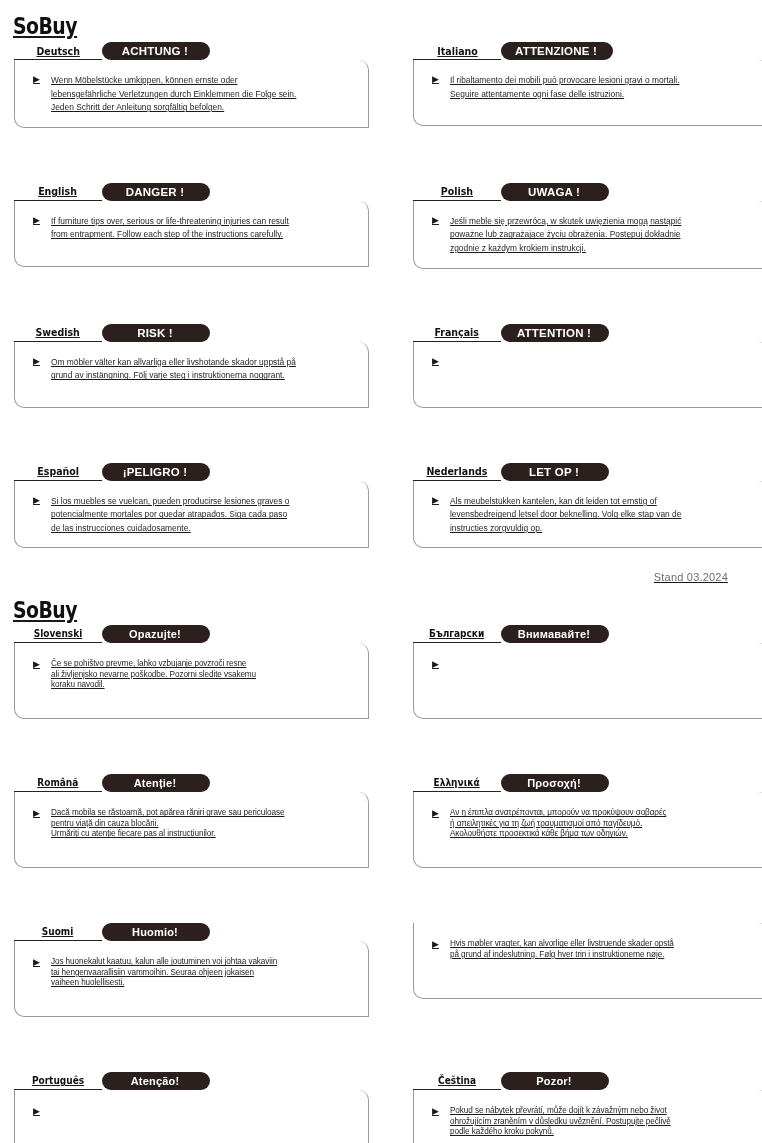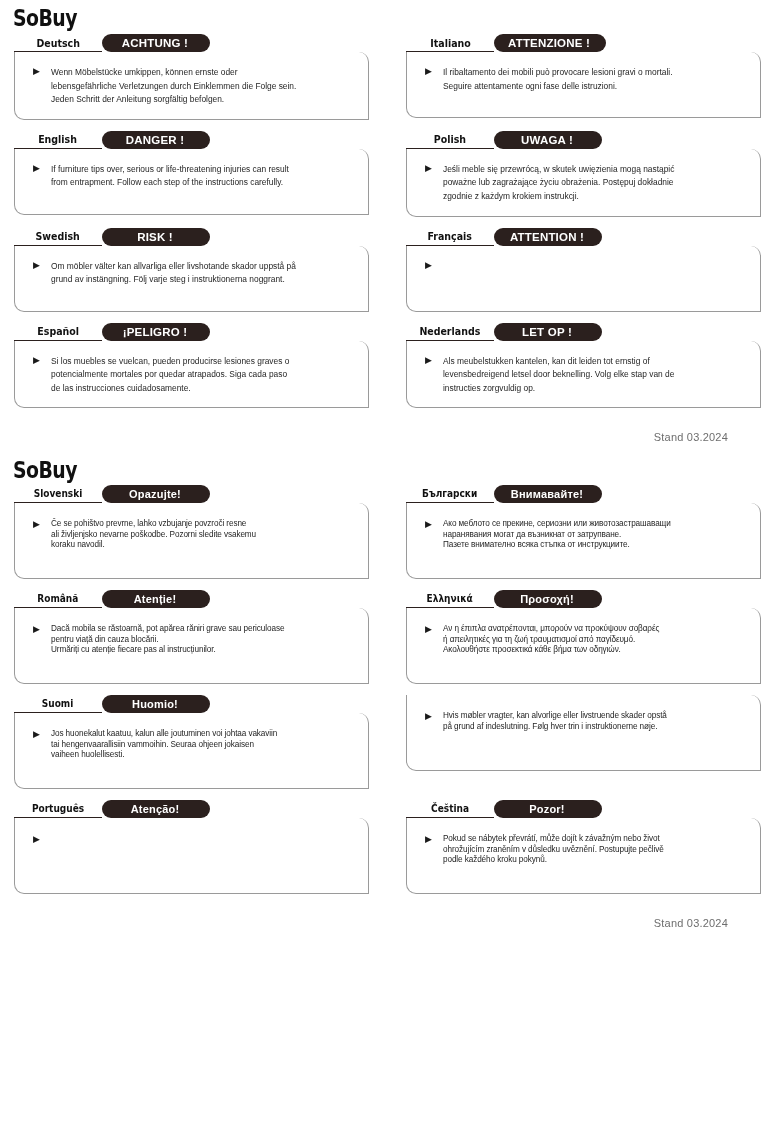--- a/index.html
+++ b/index.html
@@ -11,21 +11,22 @@
 
   body {
     font-family: "Liberation Sans", sans-serif;
     color: #1a1a1a;
     -webkit-font-smoothing: antialiased;
   }
 
   .page {
     width: 762px;
     position: relative;
-    padding: 4px 8px;
+    padding: 12px 8px;
+    text-decoration: underline;
   }
 
   
   .logo {
     font-family: "DejaVu Sans", sans-serif;
     font-weight: 700;
     font-size: 23px;
     letter-spacing: -0.6px;
     color: #111111;
     transform: scaleX(0.82);
@@ -37,20 +38,21 @@
   .logo-1 { padding-top: 3px; height: 30px; }
   .logo-2 { padding-top: 8px; height: 34px; }
 
   
   .grid {
     display: grid;
     grid-template-columns: 355px 355px;
     column-gap: 37px;
     justify-content: start;
     padding-left: 6px;
+    gap: 44px;
   }
 
   .card {
     margin-bottom: 11px;
   }
 
   
   .card-head {
     display: flex;
     align-items: stretch;
@@ -304,23 +306,20 @@
 
     <div class="card tall">
       <div class="card-head">
         <div class="lang-chip">
             <span>Български</span>
           </div>
         <div class="warn-banner">Внимавайте!</div>
       </div>
       <div class="card-body">
         <div class="bullet">▶</div>
-        <div class="warn-text">Ако меблото се прекине, сериозни или животозастрашаващи
-наранявания могат да възникнат от затрупване.
-Пазете внимателно всяка стъпка от инструкциите.</div>
       </div>
     </div>
 
     <div class="card tall">
       <div class="card-head">
         <div class="lang-chip">
             <span>Română</span>
           </div>
         <div class="warn-banner">Atenție!</div>
       </div>

